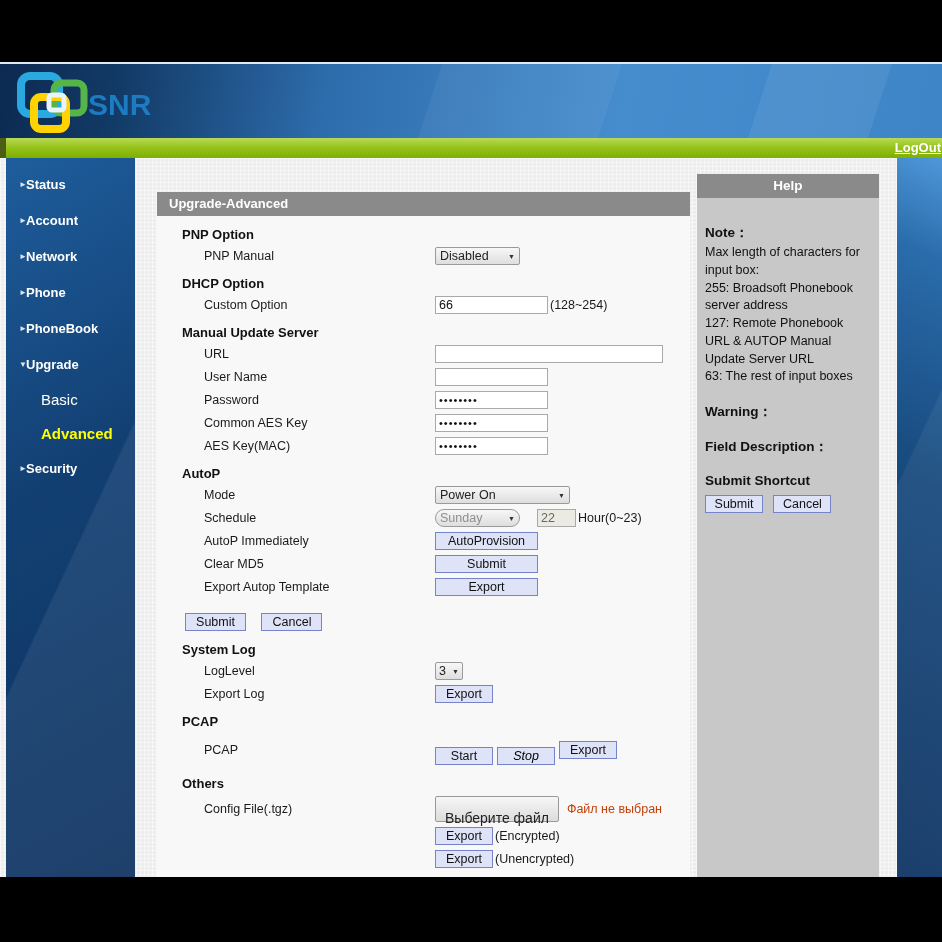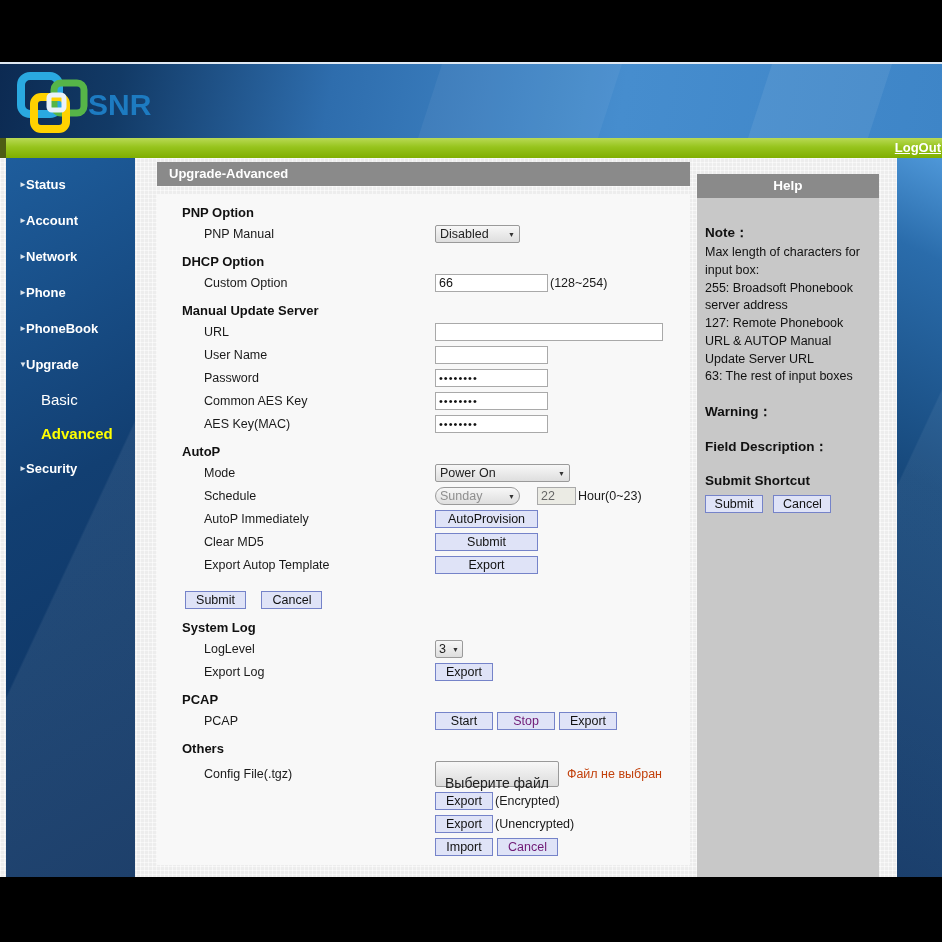--- a/index.html
+++ b/index.html
@@ -35,21 +35,21 @@
     background:linear-gradient(115deg, transparent 54%, rgba(255,255,255,0.07) 54.5%); }
   .menu { position:relative; z-index:2; padding-top:8px; }
   .menu-item { height:36px; display:flex; align-items:center; cursor:pointer; }
   .menu-item .arr { width:20px; padding-left:13px; font-size:8px; color:#dde5ec; }
   .menu-item .lab { color:#fff; font-weight:bold; font-size:13px; }
   .menu-sub { height:34px; display:flex; align-items:center; padding-left:35px; cursor:pointer; }
   .menu-sub .lab { color:#fff; font-size:15px; }
   .menu-sub.active .lab { color:#ffff00; font-weight:bold; }
 
   
-  .content-col { position:absolute; left:157px; top:4px; width:533px; height:703px; display:flex; flex-direction:column;gap:8px; }
+  .content-col { position:absolute; left:157px; top:34px; width:533px; height:703px; display:flex; flex-direction:column; }
   .panel-title { height:24px; background:#8a8a8a; color:#fff; font-weight:bold; font-size:13px;
     line-height:24px; padding-left:12px; flex:0 0 auto; }
   .form-body { flex:1; background:#f8f8f8; overflow:hidden; font-size:12.5px; color:#1a1a1a; }
 
   .section-h { margin:11px 0 5px 25px; font-weight:bold; font-size:13px; color:#111; }
   .row { display:flex; align-items:center; padding-left:47px; margin-bottom:5px; min-height:18px; }
   .row .lbl { width:231px; flex:0 0 auto; font-size:12.5px; }
   .hint { margin-left:2px; font-size:12.5px; }
 
   
@@ -64,22 +64,22 @@
     font-size:12.5px; color:#222; cursor:pointer; }
   .sel .sv { flex:1; overflow:hidden; white-space:nowrap; }
   .sel .sa { font-size:7px; color:#333; margin-left:6px; }
   .sel.w85 { width:85px; } .sel.w135 { width:135px; } .sel.w28 { width:28px; padding:0 3px; }
   .sel.dis { color:#8f8f8f;border-radius:9px; }
 
   .btn { display:inline-block; height:18px; line-height:16px; text-align:center; background:#dfe3f7;
     border:1px solid #7583c9; font-size:12.5px; color:#111; cursor:pointer;
     font-family:"Liberation Sans", sans-serif; }
   .btn.w103 { width:103px; } .btn.w58 { width:58px; } .btn.w61 { width:61px; }
-  .btn.dis { color:#701a75; }
-  .mr4 { margin-right:4px; } .mr12 { margin-right:12px; } .mr17 { margin-right:17px; }
+  .btn.dis { color:#000000;font-style:italic; }
+  .mr4 { margin-right:4px;margin-top:13px; } .mr12 { margin-right:12px; } .mr17 { margin-right:17px; }
 
   .filebtn { display:inline-block; height:24px; line-height:18px; padding:12px 9px;
     background:linear-gradient(#f7f7f7,#dcdcdc); border:1px solid #999; border-radius:2px;
     font-size:14px; color:#222; cursor:pointer; }
   .filestatus { margin-left:8px; font-size:12.5px; color:#c2410c; }
 
   .actions { padding-left:28px; margin-top:17px; margin-bottom:6px; }
 
   
   .help-col { position:absolute; left:697px; top:16px; width:182px; height:703px; display:flex; flex-direction:column; }

